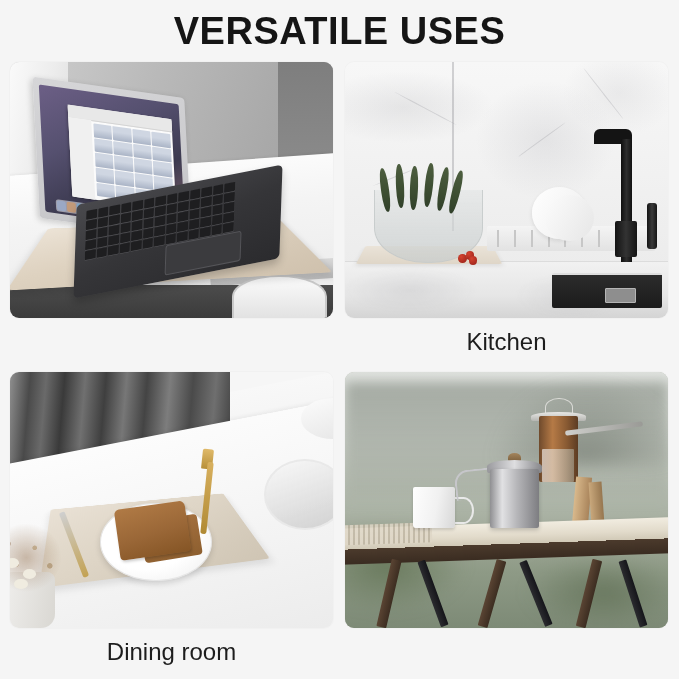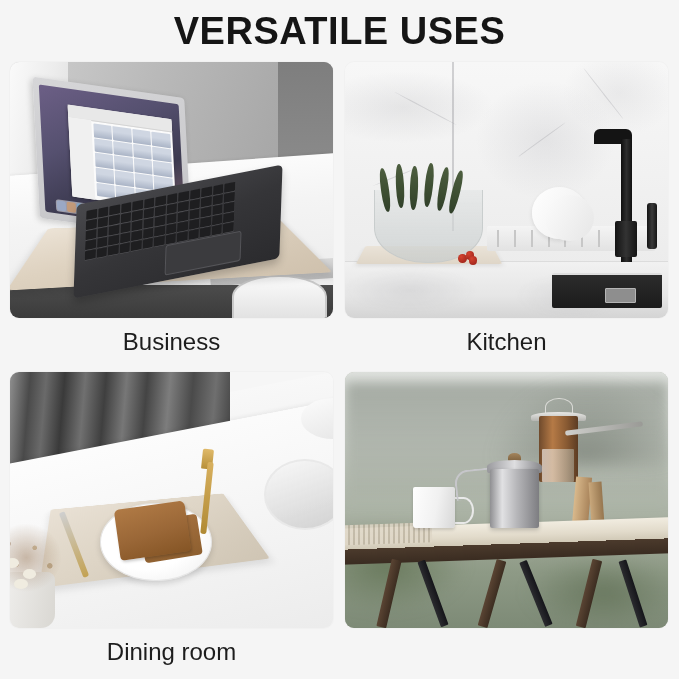--- a/index.html
+++ b/index.html
@@ -624,21 +624,20 @@
               <i></i>
               <i></i>
               <i></i>
               <i></i>
               <i></i>
           </div>
           <div class="lap-track"></div>
         </div>
       </div>
     </div>
-    <div class="caption">Business</div>
   </div>
 
   <div class="cell c-r1 c-c0">
     <div class="panel sc-dining">
       <div class="din-wall"></div>
       <div class="din-curtain"></div>
       <div class="din-table"></div>
       <div class="din-mat"></div>
       <div class="din-plate"></div>
       <div class="din-bread2"></div>

